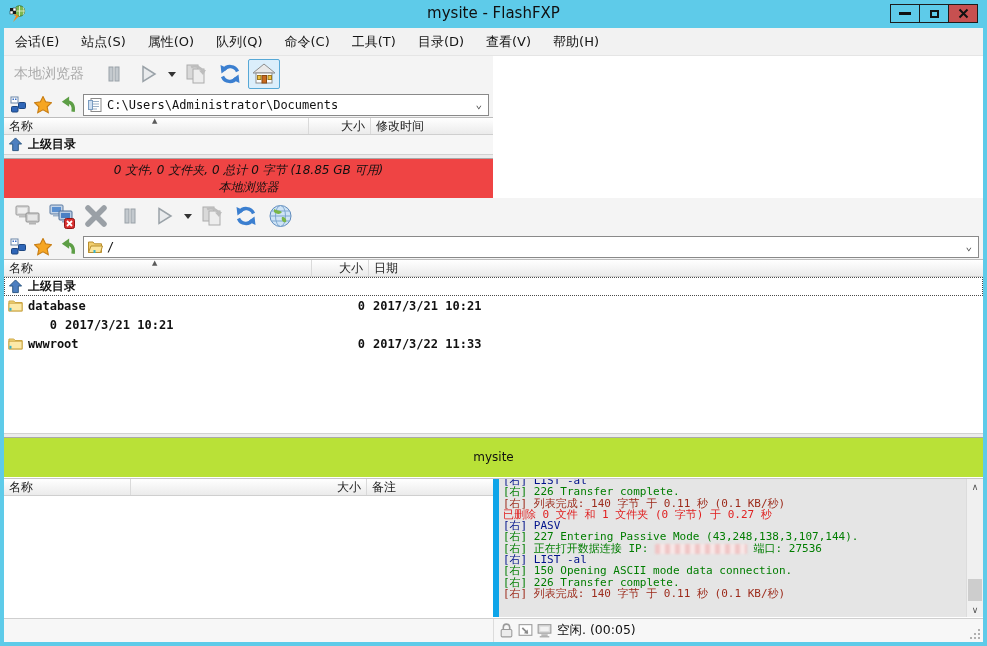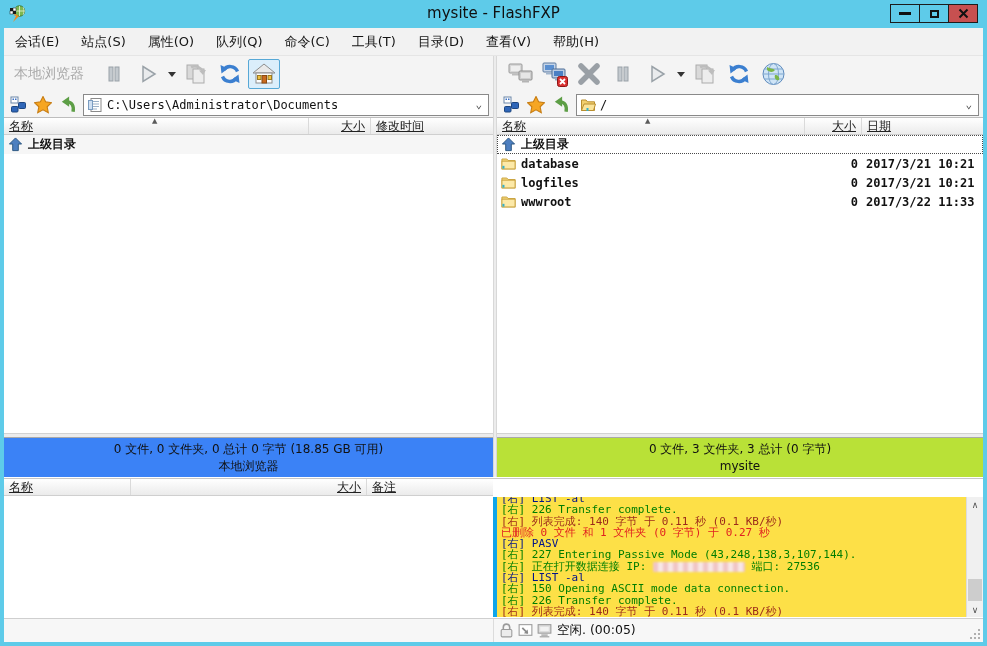--- a/index.html
+++ b/index.html
@@ -16,59 +16,59 @@
   .ctrl.close { background:#c75050; }
   .glyph-min { width:12px; height:3px; background:#111; }
   .glyph-max { width:9px; height:8px; border:2px solid #111; }
 
   
   .menubar { position:absolute; left:4px; right:4px; top:28px; height:28px; background:#f2f2f2; border-bottom:1px solid #e5e5e5; display:flex; align-items:center; font-size:13px; color:#141414; }
   .menu-item { padding:0 11px; line-height:27px; }
 
   
   .content { position:absolute; left:4px; right:4px; top:56px; bottom:4px; background:#fff; }
-  .toppanes { position:absolute; left:0; top:0; right:0; height:421px; display:flex; }
+  .toppanes { position:absolute; left:0; top:0; right:0; height:421px; display:flex;flex-direction:column; }
   .pane { display:flex; flex-direction:column; }
   .pane.left { width:489px; }
   .pane.right { flex:1; }
   .vdiv { width:4px; background:#ececec; border-left:1px solid #d8d8d8; border-right:1px solid #d8d8d8; }
 
   .toolbar { height:36px; background:#f4f4f4; display:flex; align-items:center; padding:0 6px; }
   .tb-label { color:#a9a9a9; font-size:14px; margin:0 14px 0 4px; }
   .tbtn { width:32px; height:30px; display:flex; align-items:center; justify-content:center; margin-right:2px; }
   .tbtn.active { background:#dbeefb; border:1px solid #57a8d6; border-radius:2px; }
   .tb-dd { width:12px; height:30px; display:flex; align-items:center; justify-content:center; margin-right:2px; }
 
   .pathrow { height:26px; background:#f4f4f4; border-bottom:1px solid #bdbdbd; display:flex; align-items:center; padding:0 4px; gap:5px; }
   .mini { width:20px; height:20px; display:flex; align-items:center; justify-content:center; }
   .combo { flex:1; height:22px; background:#fff; border:1px solid #898989; display:flex; align-items:center; gap:4px; padding:0 3px; font-family:"DejaVu Sans Mono", monospace; font-size:12px; color:#111; }
   .combo .chev { margin-left:auto; color:#444; font-size:11px; padding-right:3px; }
 
   .listheader { height:17px; display:flex; background:linear-gradient(#ffffff,#ebebeb); border-bottom:1px solid #cfcfcf; font-size:12px; color:#222; }
-  .hcell { padding:0 5px; border-right:1px solid #dadada; display:flex; align-items:center; position:relative; overflow:hidden; white-space:nowrap;text-decoration:underline; }
+  .hcell { padding:0 5px; border-right:1px solid #dadada; display:flex; align-items:center; position:relative; overflow:hidden; white-space:nowrap; }
   .hcell.num { justify-content:flex-end; }
   .hcell.grow { flex:1; border-right:none; }
   .sortmark { position:absolute; left:148px; top:-1px; font-size:7px; color:#5a5a5a; }
 
   .filelist { flex:1; background:#fff; overflow:hidden; font-size:12px; font-family:"DejaVu Sans Mono", monospace; color:#111; }
   .frow { height:19px; display:flex; align-items:center;font-weight:bold; }
   .frow.shade { background:#f6f6f6; }
   .frow.focused { outline:1px dotted #4a4a4a; outline-offset:-1px; }
   .fcell { padding:0 4px; display:flex; align-items:center; gap:5px; overflow:hidden; white-space:nowrap; }
   .fcell.num { justify-content:flex-end; }
   .fcell.grow { flex:1; }
 
   .splitter { height:4px; background:#ececec; border-top:1px solid #d2d2d2; }
   .panestatus { height:40px; border-top:1px solid #a9a9a9; display:flex; flex-direction:column; align-items:center; justify-content:center; font-size:12px; color:#111; line-height:17px; }
 
   
   .bottompanes { position:absolute; left:0; right:0; top:422px; height:139px; display:flex; border-top:1px solid #c7c7c7; }
   .queuepane { width:489px; display:flex; flex-direction:column; background:#fff; }
   .queuebody { flex:1; background:#fff; }
-  .logpane { flex:1; position:relative; background:#fde047; border-left:4px solid #0ea5e9; overflow:hidden;margin-top:18px; }
+  .logpane { flex:1; position:relative; background:#e5e5e5; border-left:6px solid #0ea5e9; overflow:hidden; }
   .loglines { position:absolute; left:4px; top:0; right:18px; bottom:0; overflow:hidden; font-family:"DejaVu Sans Mono", monospace; font-size:11px; line-height:11.3px; white-space:nowrap; margin-top:-5px; padding-top:1px; }
   .redacted { display:inline-block; width:92px; height:10px; vertical-align:middle; background:repeating-linear-gradient(90deg,#f0c6c6 0 5px,#f8e7e7 5px 10px); filter:blur(1px); border-radius:1px; }
 
   .vscroll { position:absolute; right:0; top:0; bottom:0; width:17px; background:#f0f0f0; border-left:1px solid #dcdcdc; }
   .varrow { position:absolute; left:0; right:0; height:15px; display:flex; align-items:center; justify-content:center; font-size:9px; color:#505050; background:#f0f0f0; }
   .varrow.up { top:0; } .varrow.down { bottom:0; }
   .vthumb { position:absolute; left:1px; right:1px; bottom:16px; height:22px; background:#cdcdcd; }
 
   
   .statusbar { position:absolute; left:0; right:0; bottom:0; height:24px; background:#f7f7f7; border-top:1px solid #cfcfcf; display:flex; align-items:center; font-size:12.5px; color:#111; }
@@ -221,21 +221,21 @@
                 <svg width="15" height="15" viewBox="0 0 16 16">
                   <polygon points="8,1 14.5,7.5 11,7.5 11,14.5 5,14.5 5,7.5 1.5,7.5" fill="#4d7fc0" stroke="#28537f"></polygon>
                 </svg>
                 <span>上级目录</span>
               </div>
               <div class="fcell num" style="width: 62px;"></div>
               <div class="fcell grow"></div>
             </div>
           </div>
         <div class="splitter"></div>
-        <div class="panestatus" style="background:#3b82f6;">
+        <div class="panestatus" style="background:#ef4444;font-style:italic;">
           <div>0 文件, 0 文件夹, 0 总计 0 字节 (18.85 GB 可用)</div>
           <div>本地浏览器</div>
         </div>
       </div>
 
       <div class="vdiv"></div>
 
       <div class="pane right">
         <div class="toolbar" style="padding-left:8px;">
           <div class="tbtn">
@@ -366,47 +366,38 @@
                   <path d="M1 13.8 V3.2 H6.2 L7.6 4.8 H15 V13.8 Z" fill="#f5d87e" stroke="#c9a23e"></path>
                   <rect x="1" y="5.5" width="14" height="8.3" fill="#fce9a8" stroke="#c9a23e"></rect>
                   <rect x="1.5" y="10.5" width="2.2" height="3" fill="#35b0c9"></rect>
                 </svg>
                 <span>database</span>
               </div>
               <div class="fcell num" style="width: 57px;">0</div>
               <div class="fcell grow">2017/3/21 10:21</div>
             </div>
             <div class="frow">
-              <div class="fcell" style="width: 308px;">
-                <svg width="15" height="15" viewBox="0 0 16 16">
-                  <path d="M1 13.8 V3.2 H6.2 L7.6 4.8 H15 V13.8 Z" fill="#f5d87e" stroke="#c9a23e"></path>
-                  <rect x="1" y="5.5" width="14" height="8.3" fill="#fce9a8" stroke="#c9a23e"></rect>
-                  <rect x="1.5" y="10.5" width="2.2" height="3" fill="#35b0c9"></rect>
-                </svg>
-                <span>logfiles</span>
-              </div>
               <div class="fcell num" style="width: 57px;">0</div>
               <div class="fcell grow">2017/3/21 10:21</div>
             </div>
             <div class="frow">
               <div class="fcell" style="width: 308px;">
                 <svg width="15" height="15" viewBox="0 0 16 16">
                   <path d="M1 13.8 V3.2 H6.2 L7.6 4.8 H15 V13.8 Z" fill="#f5d87e" stroke="#c9a23e"></path>
                   <rect x="1" y="5.5" width="14" height="8.3" fill="#fce9a8" stroke="#c9a23e"></rect>
                   <rect x="1.5" y="10.5" width="2.2" height="3" fill="#35b0c9"></rect>
                 </svg>
                 <span>wwwroot</span>
               </div>
               <div class="fcell num" style="width: 57px;">0</div>
               <div class="fcell grow">2017/3/22 11:33</div>
             </div>
           </div>
         <div class="splitter"></div>
         <div class="panestatus" style="background:#b9e137;">
-          <div>0 文件, 3 文件夹, 3 总计 (0 字节)</div>
           <div>mysite</div>
         </div>
       </div>
     </div>
 
     <div class="bottompanes">
       <div class="queuepane">
         <div class="listheader">
             <div class="hcell" style="width: 127px;">
               <span>名称</span>

